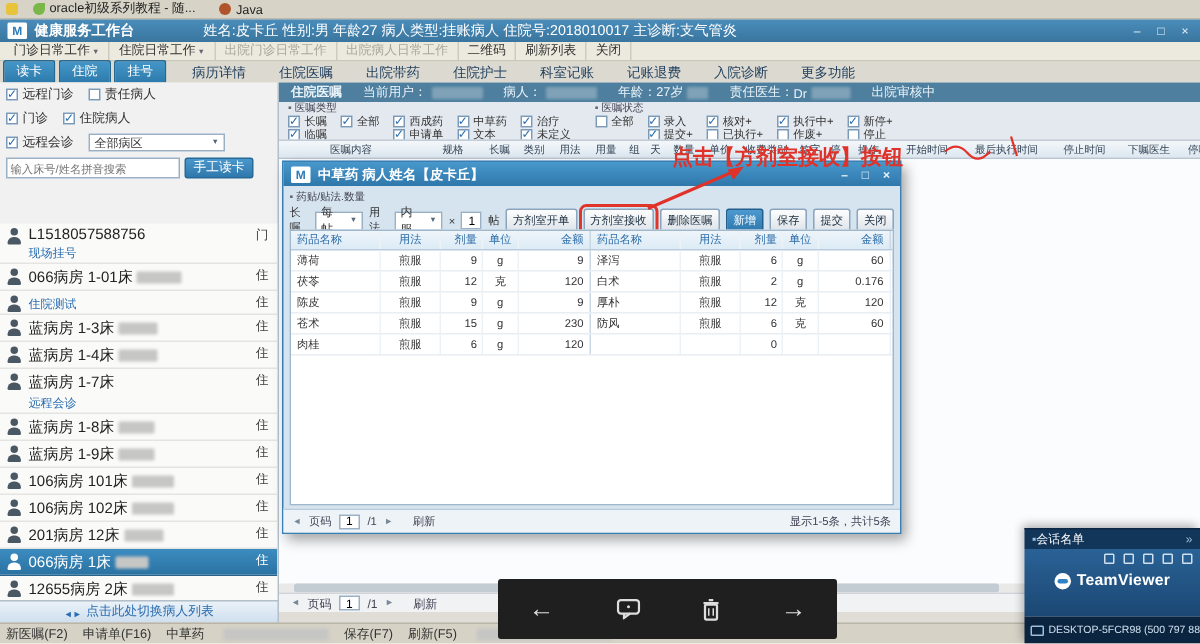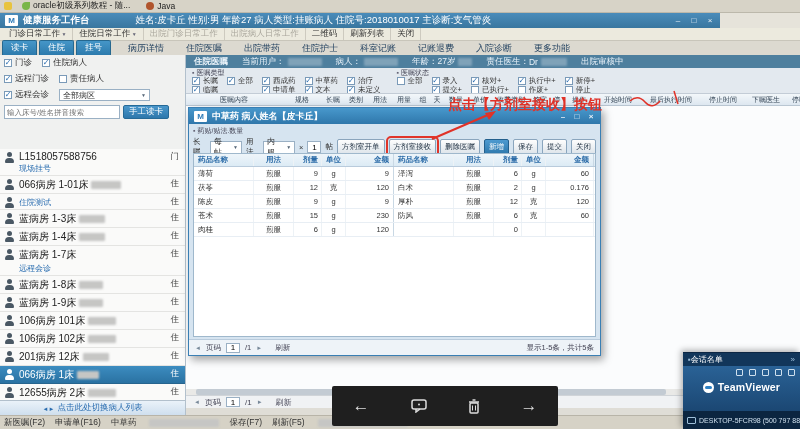--- a/index.html
+++ b/index.html
@@ -9,21 +9,21 @@
 
 
 #osbar{position:absolute;top:0;left:0;width:800px;height:13px;background:#d7d3c7;display:flex;align-items:center;padding:0 4px;gap:4px;font-size:8.5px;color:#222;border-bottom:1px solid #bcb8ab}
 .os-item{display:flex;align-items:center;gap:3px;padding:0 6px;height:12px}
 .os-ico{width:8px;height:8px;border-radius:2px;display:inline-block}
 .os-ico.folder{background:#e8c33c}
 .os-ico.leaf{background:#7ab648;border-radius:50% 0 50% 50%}
 .os-ico.java{background:#b0542c;border-radius:50%}
 
 
-#titlebar{position:absolute;top:13px;left:0;width:720px;height:15px;background:linear-gradient(#4a8cba,#39769f);color:#fff;display:flex;align-items:center;font-size:9.5px}
+#titlebar{position:absolute;top:13px;left:0;width:800px;height:15px;background:linear-gradient(#4a8cba,#39769f);color:#fff;display:flex;align-items:center;font-size:9.5px}
 .mlogo{width:13px;height:11px;background:#fff;color:#2e7cb8;font-weight:bold;font-size:8px;display:inline-flex;align-items:center;justify-content:center;margin:0 5px;border-radius:1px}
 .mlogo::before{content:"M"}
 #titlebar .app{margin-right:46px;font-weight:bold}
 #titlebar .pinfo{flex:1}
 .winctl{display:flex;gap:4px;margin-right:4px}
 .wc{width:12px;height:10px;display:inline-flex;align-items:center;justify-content:center;color:#eaf2f8;font-size:8px}
 .wc-min::before{content:"–"} .wc-max::before{content:"□"} .wc-close::before{content:"×"}
 
 
 #menubar{position:absolute;top:28px;left:0;width:800px;height:13px;background:#eceade;border-bottom:1px solid #c8c5ba;display:flex;align-items:center;padding:0 3px;font-size:8.5px;color:#333}
@@ -102,21 +102,21 @@
 #dlgctl .select{height:13px;width:36px}
 #dlgctl input{width:14px;height:12px;font-size:8px;text-align:center;border:1px solid #9ab0c4;padding:0;font-family:inherit}
 #dlgbtns{margin-left:auto;display:flex;gap:4px;align-items:center}
 .dbtn{background:linear-gradient(#fdfdfd,#dde4ea);border:1px solid #8aa5bd;border-radius:2px;padding:2px 4px;font-size:7.5px;font-family:inherit;color:#234;white-space:nowrap}
 .dbtn.primary{background:linear-gradient(#4d9ad0,#2e78ac);color:#fff;border-color:#235f8c}
 .dbtn.hl{outline:2px solid #e0352a;outline-offset:1px}
 #dtable{position:absolute;top:45px;left:4px;right:4px;bottom:18px;background:#fff;border:1px solid #9fb8cc;overflow:hidden}
 #dtheader{display:flex;height:13px;background:linear-gradient(#eef5fa,#dcebf5);border-bottom:1px solid #b9cbdc;color:#2c6ca8;font-size:7.5px;align-items:center}
 .dt-row{display:flex;height:14px;align-items:center;border-bottom:1px solid #e8eef4;font-size:7.5px;color:#333}
 .dt-cell{flex:0 0 auto;overflow:hidden;white-space:nowrap;border-right:1px solid #edf2f6;height:100%;display:flex;align-items:center;justify-content:center}
-.dt-h{justify-content:center !important;font-weight:bold}
+.dt-h{justify-content:center !important;font-weight:normal}
 .c0{width:60px;justify-content:flex-start !important;padding-left:4px}
 .c1{width:40px}
 .c2{width:28px;justify-content:flex-end !important;padding-right:3px}
 .c3{width:24px}
 .c4{width:48px;justify-content:flex-end !important;padding-right:4px}
 .half-sep{border-right:1px solid #c9d8e4 !important}
 #dlgfoot{position:absolute;left:0;right:0;bottom:0;height:16px;background:#eef3f8;border-top:1px solid #b9cbdc;display:flex;align-items:center;gap:5px;padding:0 6px;font-size:7.5px;color:#445}
 .dlg-summary{margin-left:auto}
 
 
@@ -200,35 +200,35 @@
       <span class="nav-item">入院诊断</span>
       <span class="nav-item">更多功能</span>
     </span>
 </div>
 
 <div id="sidebar">
   <div id="sbchecks">
       <div class="sb-row">
         <span class="fg-item sb-check">
           <span class="cb checked"></span>
+          <span>远程门诊</span>
+        </span>
+        <span class="fg-item sb-check">
+          <span class="cb"></span>
+          <span>责任病人</span>
+        </span>
+      </div>
+      <div class="sb-row">
+        <span class="fg-item sb-check">
+          <span class="cb checked"></span>
           <span>门诊</span>
         </span>
         <span class="fg-item sb-check">
           <span class="cb checked"></span>
           <span>住院病人</span>
-        </span>
-      </div>
-      <div class="sb-row">
-        <span class="fg-item sb-check">
-          <span class="cb checked"></span>
-          <span>远程门诊</span>
-        </span>
-        <span class="fg-item sb-check">
-          <span class="cb"></span>
-          <span>责任病人</span>
         </span>
       </div>
       <div class="sb-row">
         <span class="fg-item sb-check">
           <span class="cb checked"></span>
           <span>远程会诊</span>
         </span>
         <span class="select" style="width: 91px;">
           <span>全部病区</span>
         </span>

